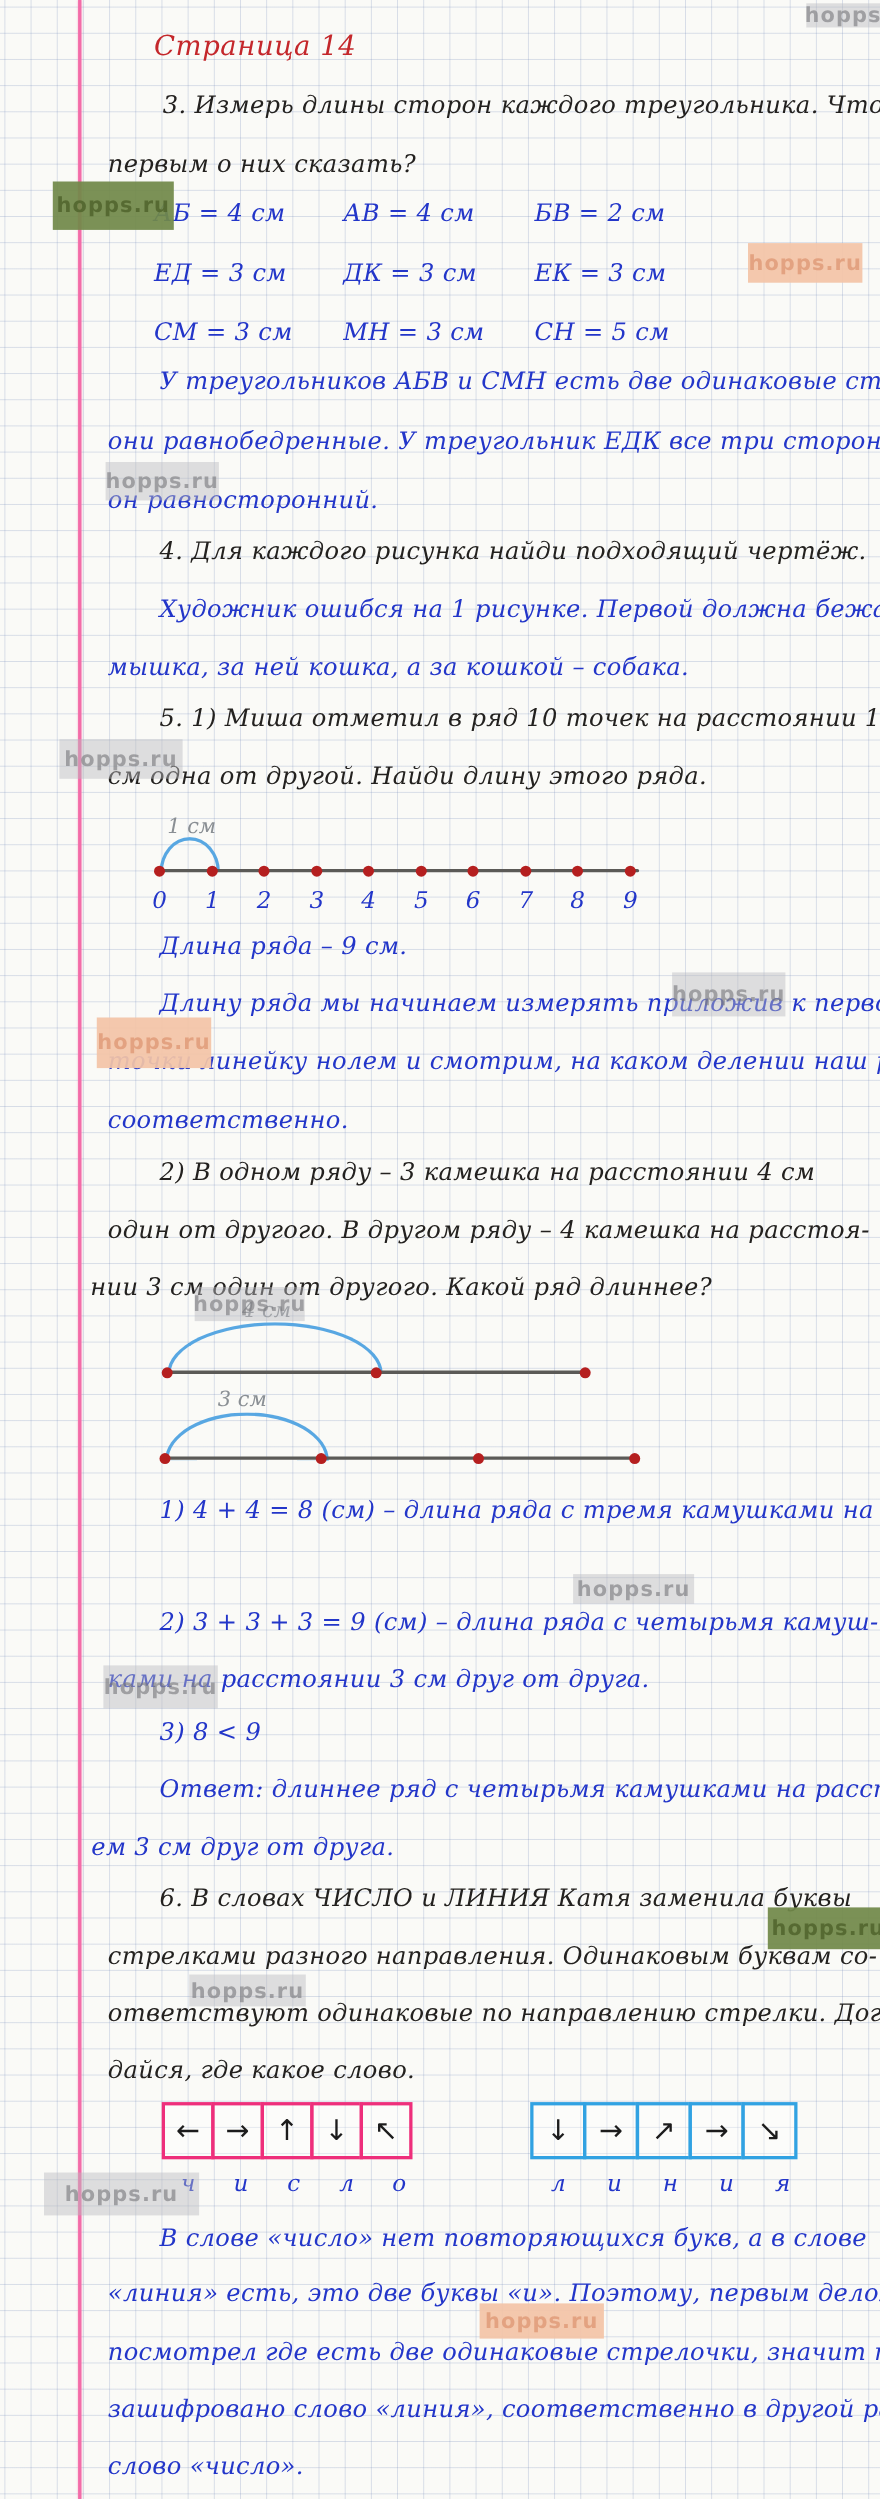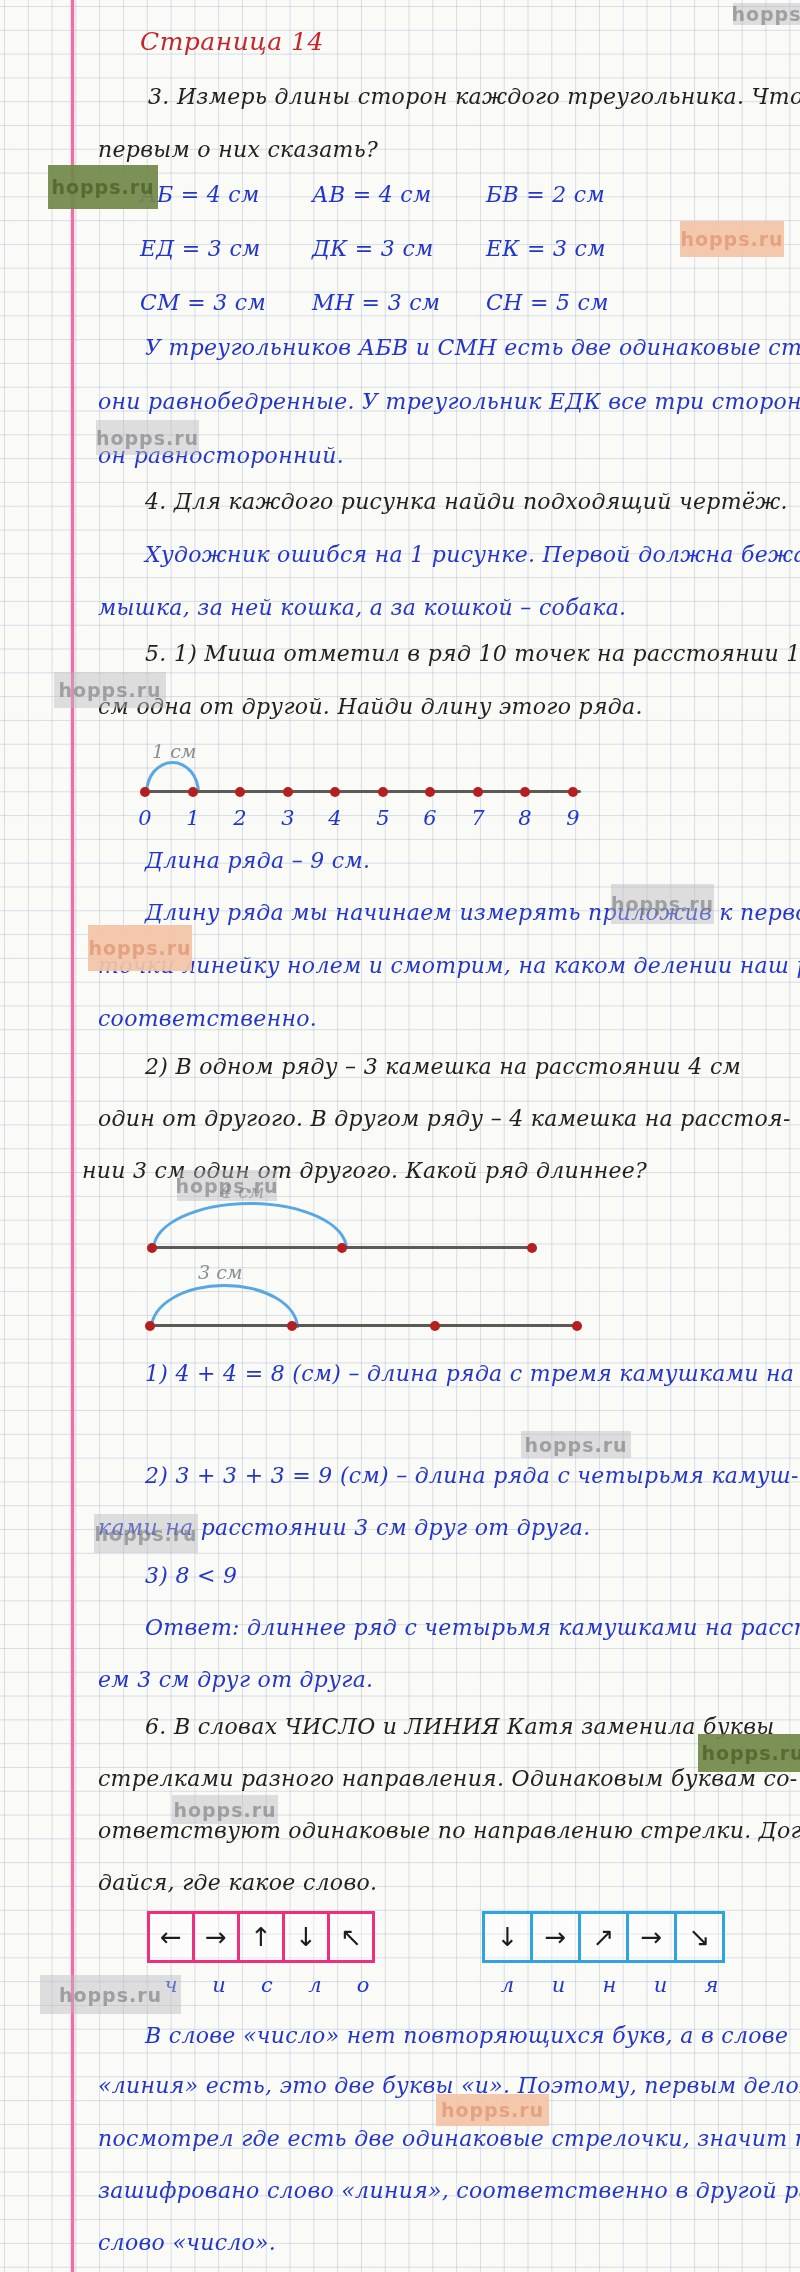--- a/index.html
+++ b/index.html
@@ -121,21 +121,21 @@
   <div class="dot" style="left:145px;top:1321px"></div>
   <div class="dot" style="left:287px;top:1321px"></div>
   <div class="dot" style="left:430px;top:1321px"></div>
   <div class="dot" style="left:572px;top:1321px"></div>
 
   <div class="line blue" style="left:145px;top:1361px">1) 4 + 4 = 8 (см) – длина ряда с тремя камушками на</div>
   <div class="line blue" style="left:145px;top:1463px">2) 3 + 3 + 3 = 9 (см) – длина ряда с четырьмя камуш-</div>
   <div class="line blue" style="left:98px;top:1515px">ками на расстоянии 3 см друг от друга.</div>
   <div class="line blue" style="left:145px;top:1563px">3) 8 &lt; 9</div>
   <div class="line blue" style="left:145px;top:1615px">Ответ: длиннее ряд с четырьмя камушками на расстояни-</div>
-  <div class="line blue" style="left:98px;top:1667px">ем 3 см друг от друга.</div>
+  <div class="line blue" style="left:83px;top:1667px">ем 3 см друг от друга.</div>
 
   <div class="line black" style="left:145px;top:1714px">6. В словах ЧИСЛО и ЛИНИЯ Катя заменила буквы</div>
   <div class="line black" style="left:98px;top:1766px">стрелками разного направления. Одинаковым буквам со-</div>
   <div class="line black" style="left:98px;top:1818px">ответствуют одинаковые по направлению стрелки. Дога-</div>
   <div class="line black" style="left:98px;top:1870px">дайся, где какое слово.</div>
 
   <div class="boxrow" style="left:147px;top:1911px">
     <div class="abox pink first">←</div>
     <div class="abox pink">→</div>
     <div class="abox pink">↑</div>

